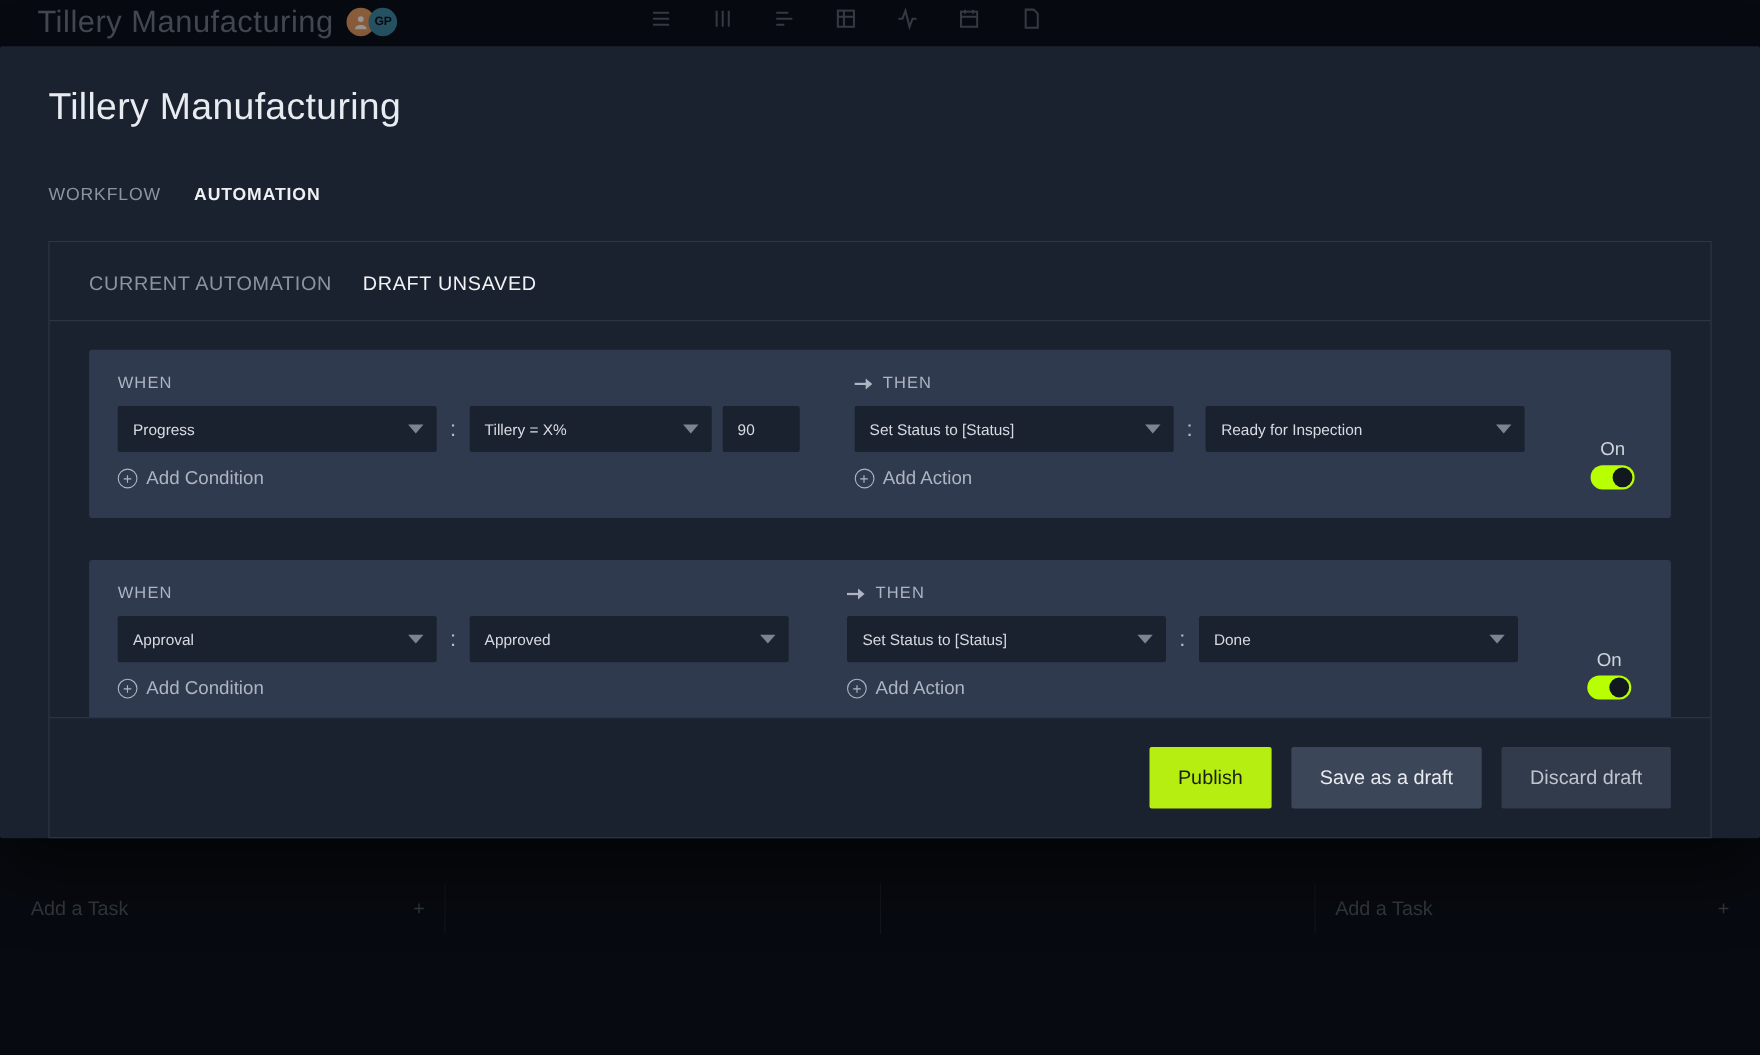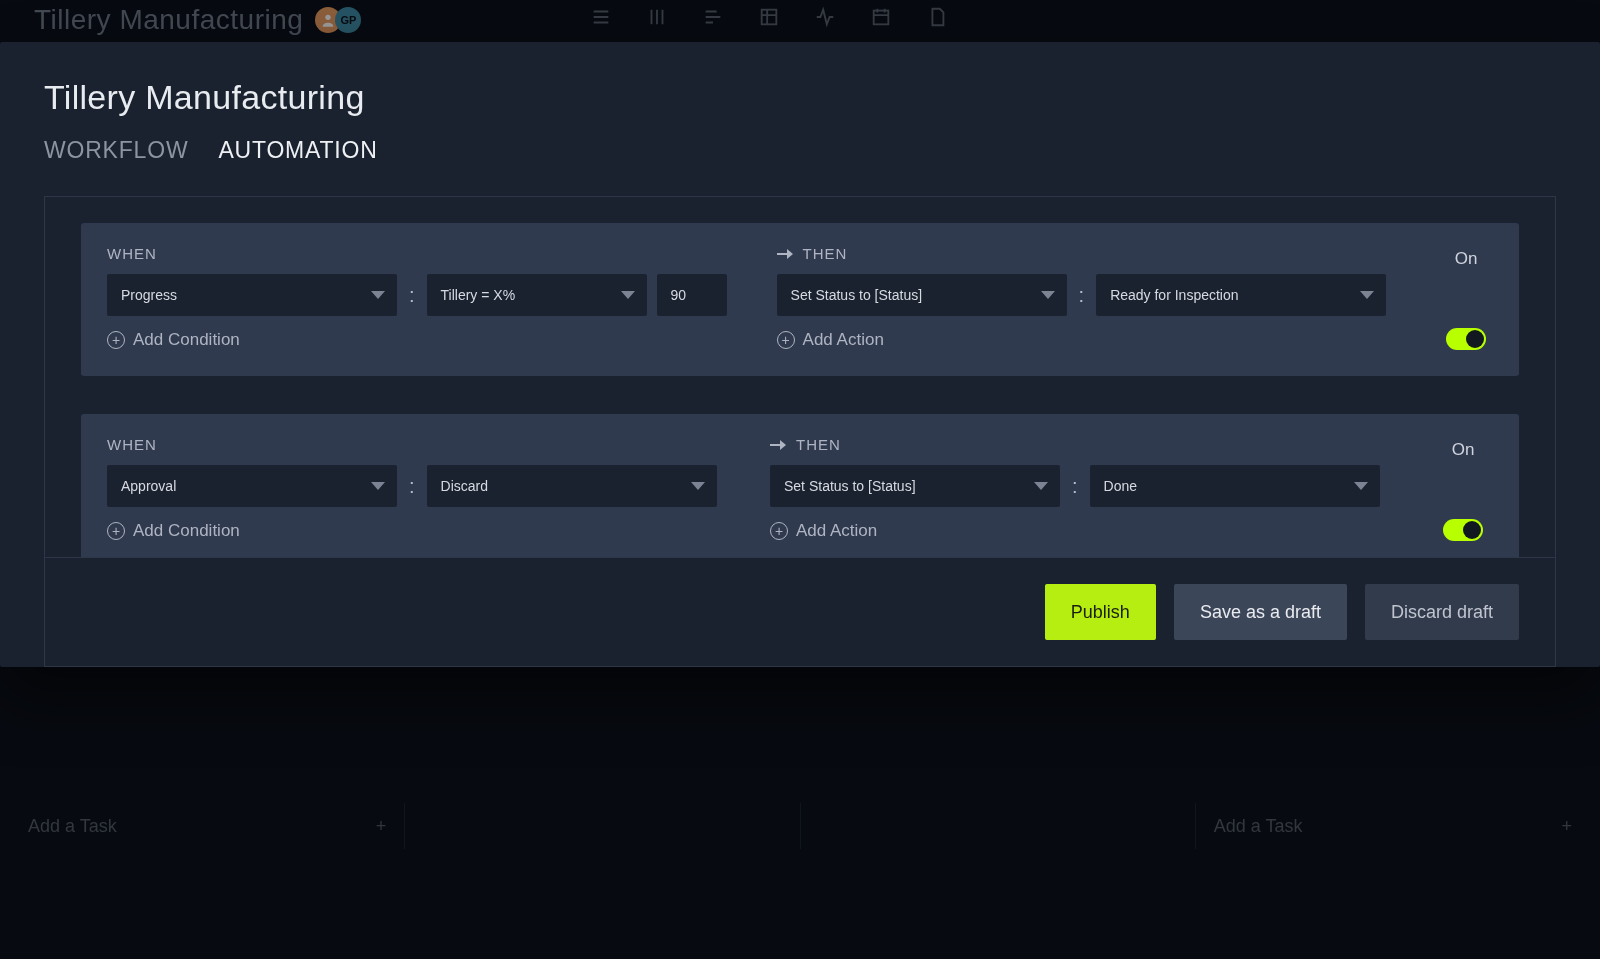--- a/index.html
+++ b/index.html
@@ -58,25 +58,25 @@
     border-radius: 2px;
     box-shadow: 0 30px 60px rgba(0,0,0,.55);
     display: flex; flex-direction: column;
   }
   .modal-pad { padding: 36px 44px 10px 44px; }
 
   .page-title {
     font-size: 34px; font-weight: 400; color: #e8ebef; letter-spacing:.3px;
   }
   .tabrow {
-    display:flex; gap: 30px; margin-top: 20px;
-    font-size: 23px; letter-spacing: .8px;
+    display:flex; gap: 30px; margin-top: 52px;
+    font-size: 16px; letter-spacing: .8px;
   }
   .tab { color:#8d94a1; cursor:pointer; }
-  .tab.active { color:#eef0f3; font-weight:400; }
+  .tab.active { color:#eef0f3; font-weight:700; }
 
   .panel {
     margin: 22px 44px 0 44px;
     border: 1px solid #2e3747;
     background: #1a2230;
   }
   .subhead {
     display:flex; gap: 28px;
     padding: 28px 36px 22px 36px;
     border-bottom: 1px solid #2e3747;
@@ -130,21 +130,21 @@
 
   .addline {
     display:flex; align-items:center; gap:8px;
     margin-top: 14px; color:#aeb4c1; font-size:17px;
   }
   .plus-circ {
     width:18px;height:18px;border:1.5px solid #aeb4c1;border-radius:50%;
     display:flex;align-items:center;justify-content:center;font-size:14px;line-height:0;color:#aeb4c1;
   }
 
-  .toggle-col { display:flex; flex-direction:column; align-items:center; justify-content:space-between; gap:23px; padding-top:4px; min-width:60px;}
+  .toggle-col { display:flex; flex-direction:column; align-items:center; justify-content:flex-end; gap:4px; padding-top:4px; min-width:60px;}
   .toggle-lbl { color:#cfd3dc; font-size:17px; }
   .toggle {
     width:40px;height:22px;border-radius:11px;background:#b8ff00;position:relative;
   }
   .toggle .knob{
     position:absolute; right:2px; top:2px; width:18px;height:18px;border-radius:50%;background:#111820;
   }
 
   .rules-clip { overflow:hidden; max-height: 360px; }
 
@@ -227,20 +227,24 @@
 <div class="modal">
   <div class="modal-pad">
     <div class="page-title">Tillery Manufacturing</div>
     <div class="tabrow">
       <div class="tab">WORKFLOW</div>
       <div class="tab active">AUTOMATION</div>
     </div>
   </div>
 
   <div class="panel">
+    <div class="subhead">
+      <div class="sub">CURRENT AUTOMATION</div>
+      <div class="sub active">DRAFT UNSAVED</div>
+    </div>
 
     <div class="rules rules-clip">
 
       <div class="rule">
         <div>
           <div class="section-label">WHEN</div>
           <div class="row">
             <div class="select when-a">
               <span>Progress</span>
                 <span class="caret"></span>
@@ -293,21 +297,21 @@
       <div class="rule">
         <div>
           <div class="section-label">WHEN</div>
           <div class="row">
             <div class="select when-a">
               <span>Approval</span>
                 <span class="caret"></span>
             </div>
             <span class="colon">:</span>
             <div class="select when-b2">
-              <span>Discard</span>
+              <span>Approved</span>
                 <span class="caret"></span>
             </div>
           </div>
           <div class="addline">
             <span class="plus-circ">+</span>
             <span>Add Condition</span>
           </div>
         </div>
 
         <div>

